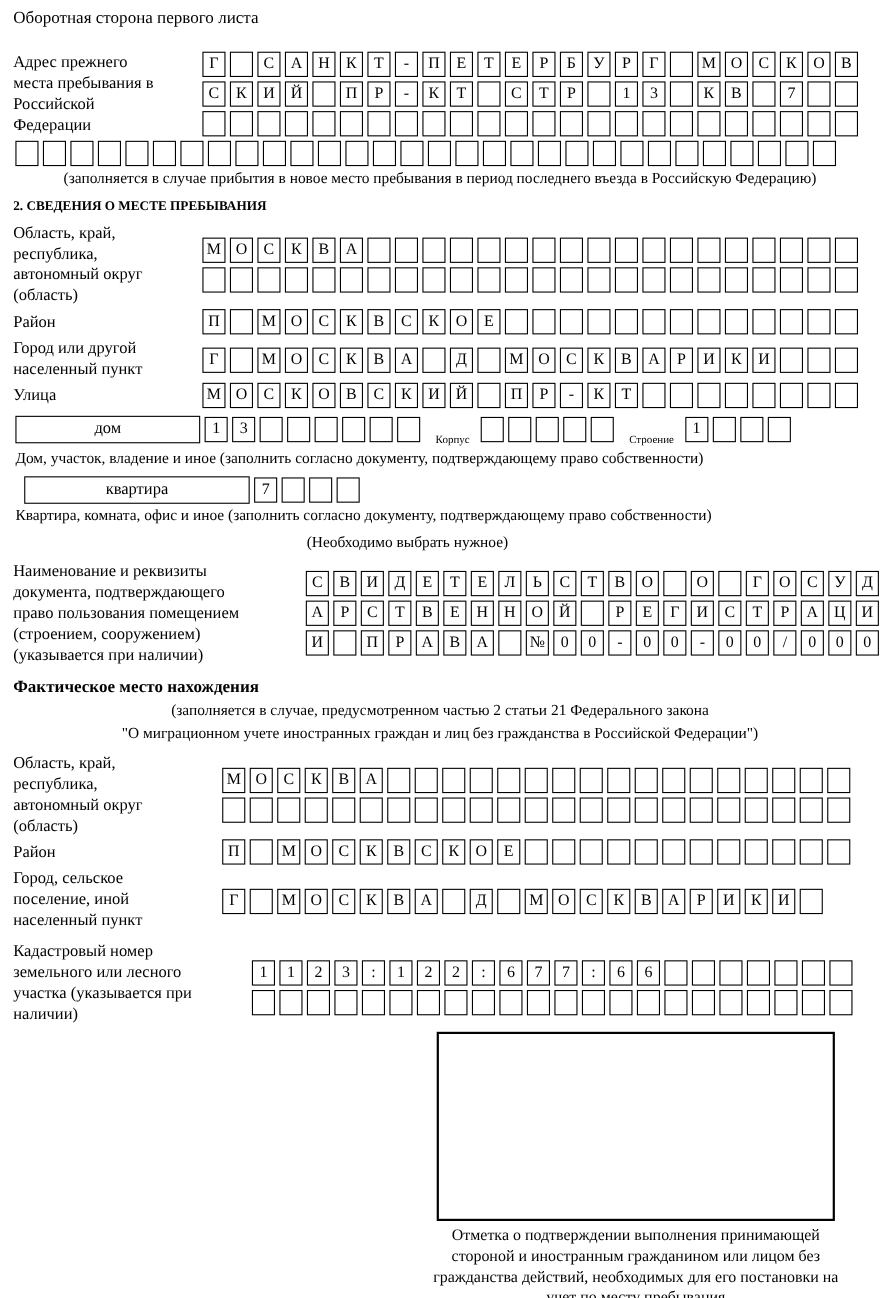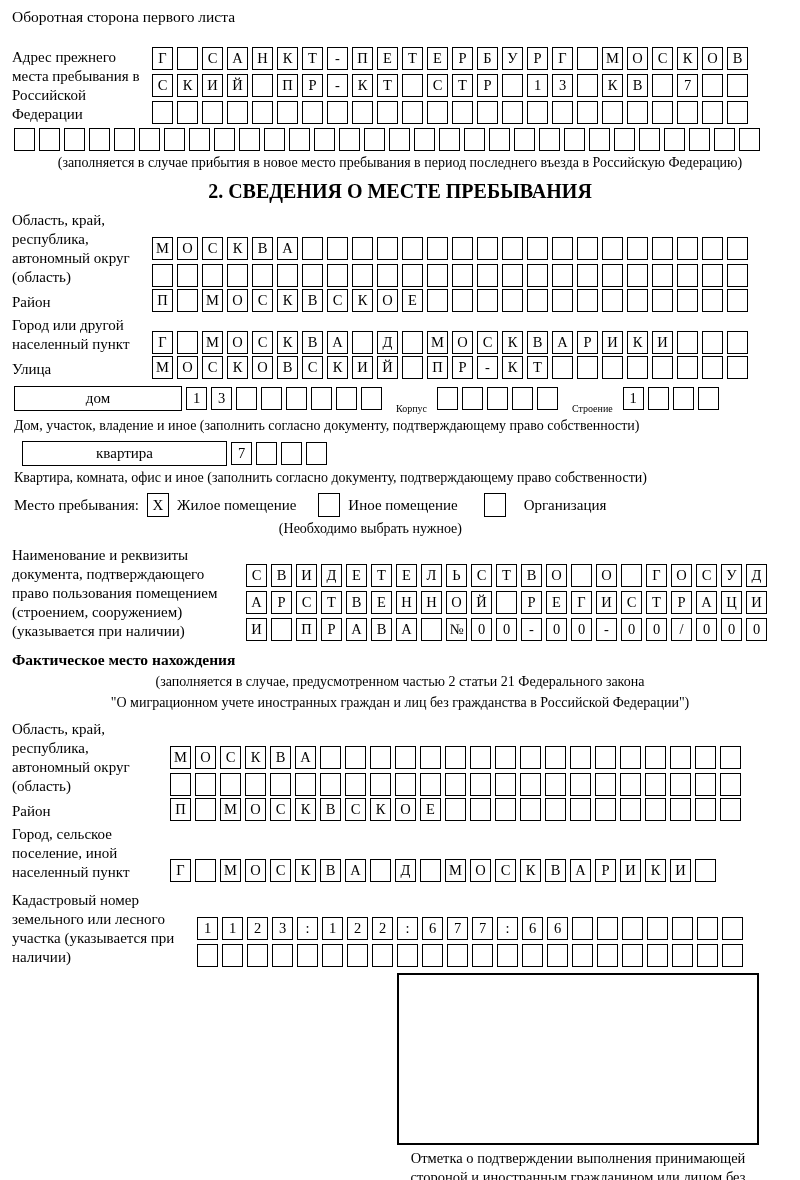--- a/index.html
+++ b/index.html
@@ -3,35 +3,35 @@
 <meta charset="utf-8">
 <style>
   html,body{margin:0;padding:0;background:#fff;}
   body{
     width:800px;height:1180px;
     font-family:"Liberation Serif","DejaVu Serif",serif;
     color:#000;font-size:15px;position:relative;overflow:hidden;
   }
   .page{padding:8px 12px 0 12px;}
   .header-note{text-align:left;padding-right:40px;font-size:15.5px;margin-bottom:20px;}
-  .frow{display:flex;align-items:flex-end;margin-bottom:2px;}
+  .frow{display:flex;align-items:center;margin-bottom:2px;gap:32px;}
   .flabel{flex:0 0 140px;line-height:19px;padding-top:2px;font-size:15px;}
   .flabel.wide{flex:0 0 220px;}
   .flabel.mid{flex:0 0 158px;}
   .flabel.cad{flex:0 0 185px;padding-top:6px;}
   .cellblock{display:flex;flex-direction:column;gap:4px;}
   .cellrow{display:flex;gap:4px;}
   .cell{
     display:inline-block;width:21px;height:23px;box-sizing:border-box;
     border:1.6px solid #000;text-align:center;line-height:21px;
     font-size:14.5px;flex:0 0 21px;
   }
   .caption{font-size:14px;line-height:18px;margin:3px 0 6px 2px;}
   .caption.center{text-align:center;margin-left:0;}
-  .section-title{text-align:center;font-weight:bold;font-size:20px;margin:8px 0 6px 0;}
+  .section-title{text-align:left;font-weight:bold;font-size:12px;margin:8px 0 6px 0;}
   .subhead{text-align:left;font-weight:bold;font-size:15.5px;margin:10px 0 4px 0;}
   .widebox{
     box-sizing:border-box;border:1.6px solid #000;height:25px;
     display:flex;align-items:center;justify-content:center;font-size:15px;
   }
   .houseline{display:flex;align-items:center;gap:4px;margin:4px 0 2px 2px;}
   .inline-label{padding:0 6px 0 10px;font-size:10px;margin-top:20px;}
   .stayline{display:flex;align-items:center;gap:8px;margin:6px 0 0 2px;}
   .cbox{
     display:inline-block;width:22px;height:24px;box-sizing:border-box;
@@ -354,29 +354,20 @@
     <div class="widebox" style="width:205px;margin-left:8px;">квартира</div>
     <div class="cellrow">
         <span class="cell">7</span>
         <span class="cell"></span>
         <span class="cell"></span>
         <span class="cell"></span>
       </div>
   </div>
   <div class="caption">Квартира, комната, офис и иное (заполнить согласно документу, подтверждающему право собственности)</div>
 
-  <div class="stayline">
-    <span>Место пребывания:</span>
-    <span class="cbox">X</span>
-    <span>Жилое помещение</span>
-    <span class="cbox" style="margin-left:14px;"></span>
-    <span>Иное помещение</span>
-    <span class="cbox" style="margin-left:18px;"></span>
-    <span style="margin-left:10px;">Организация</span>
-  </div>
   <div class="caption" style="width:300px;margin-left:150px;text-align:right;">(Необходимо выбрать нужное)</div>
 
   <div class="frow" style="margin-top:4px;">
     <div class="flabel wide">Наименование и реквизиты документа, подтверждающего право пользования помещением (строением, сооружением) (указывается при наличии)</div>
     <div class="cellblock" style="padding-left:14px;">
       <div class="cellrow">
           <span class="cell">С</span>
           <span class="cell">В</span>
           <span class="cell">И</span>
           <span class="cell">Д</span>

